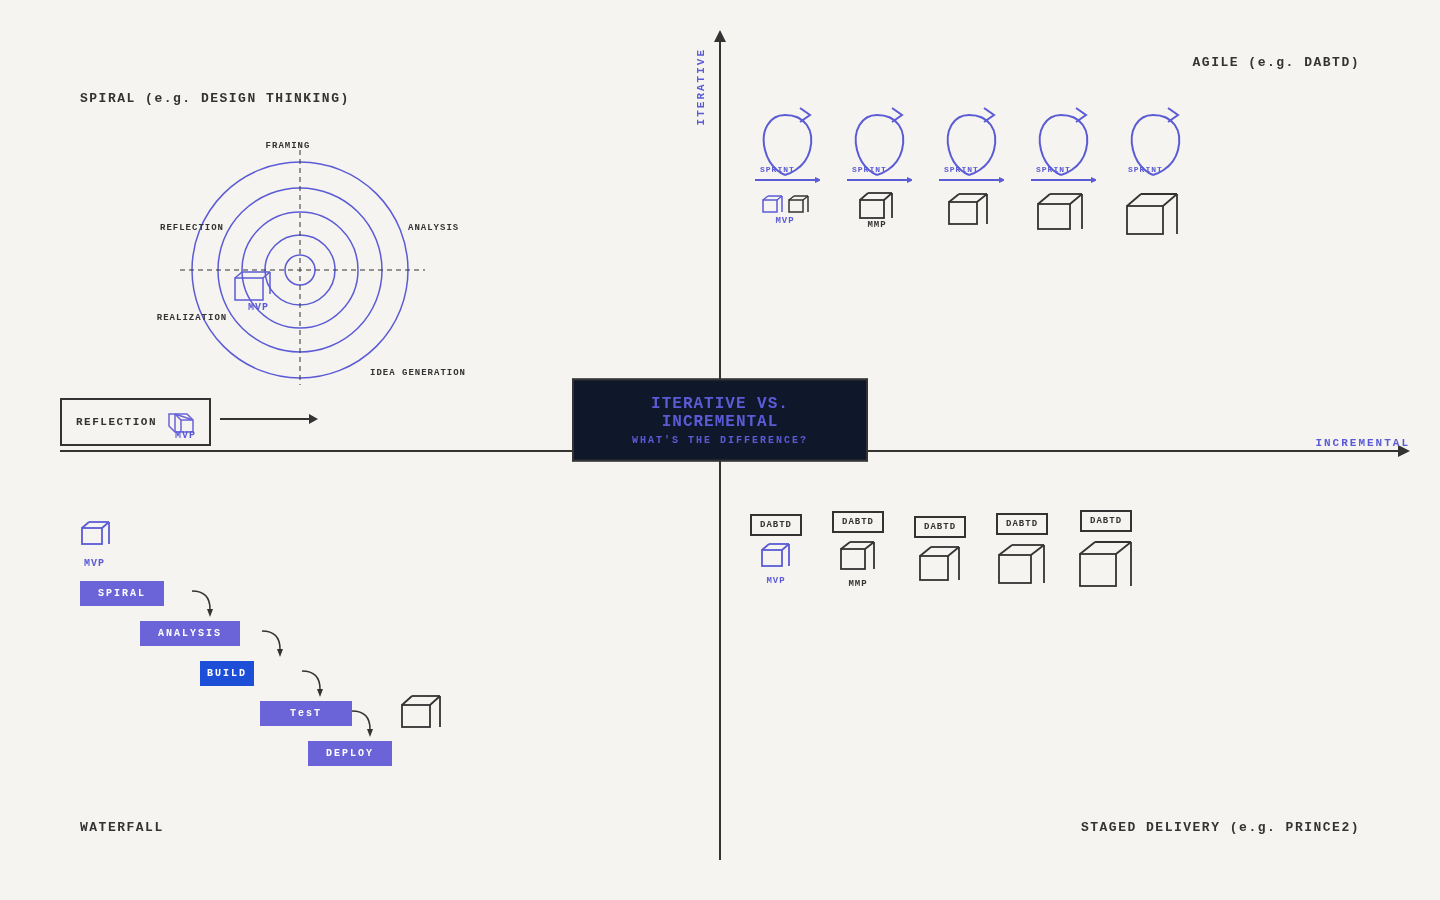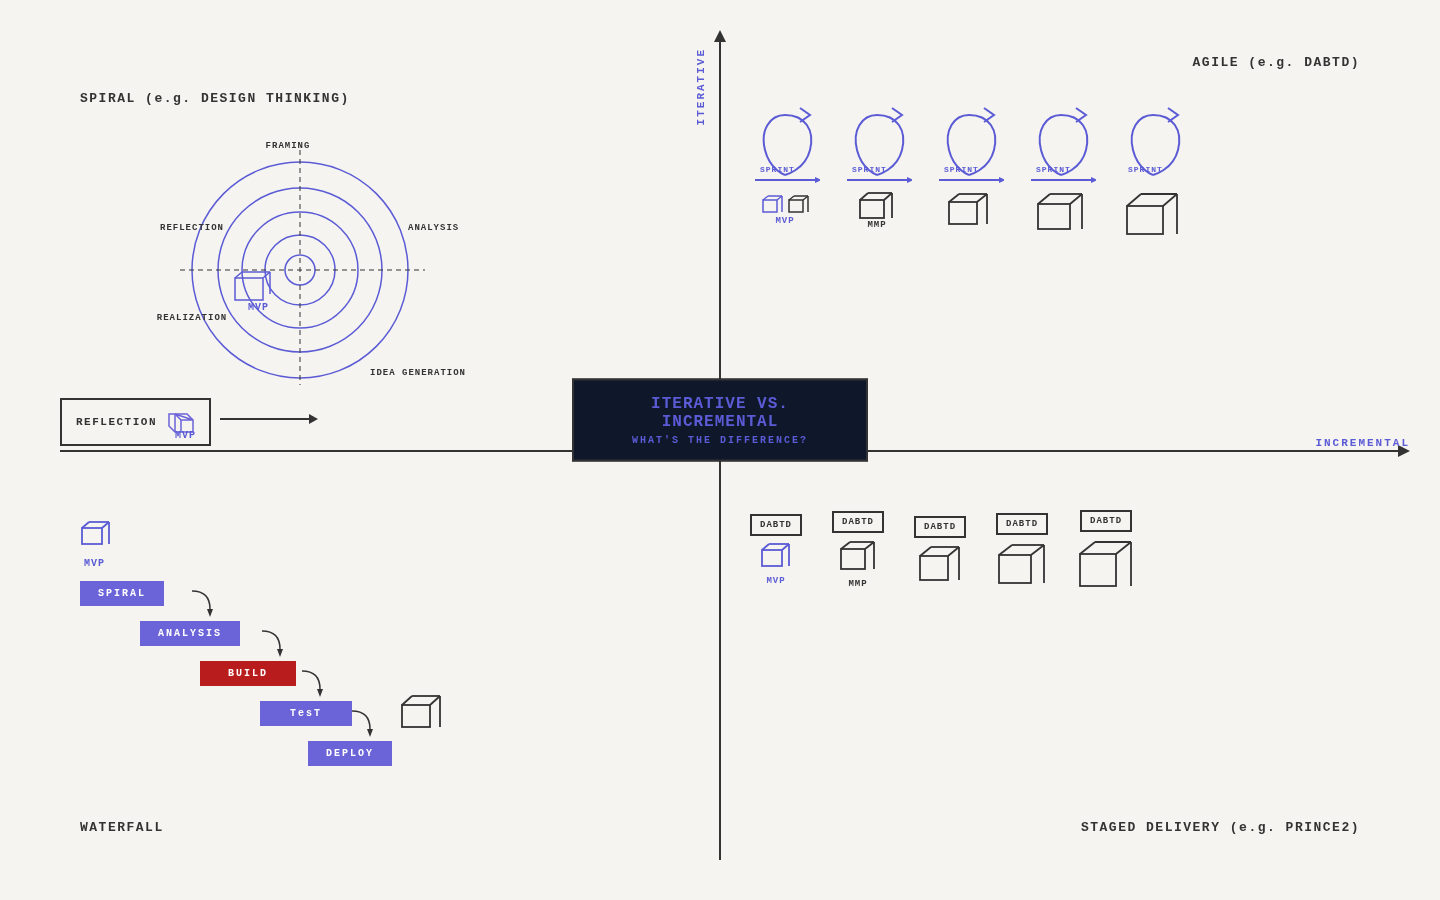--- a/index.html
+++ b/index.html
@@ -348,21 +348,21 @@
 
       <div style="position:absolute; left:60px; top:40px;">
         <div style="background:#6b63d8; color:white; font-size:10px; letter-spacing:2px; font-weight:bold; padding:7px 18px; display:inline-block;">ANALYSIS</div>
         <svg style="position:absolute; left:120px; top:8px;" width="30" height="30">
           <path d="M 2 2 Q 20 2 20 20" fill="none" stroke="#333" stroke-width="1.5"></path>
           <polygon points="17,20 20,28 23,20" fill="#333"></polygon>
         </svg>
       </div>
 
       <div style="position:absolute; left:120px; top:80px;">
-        <div style="background:#b91c1c; color:white; font-size:10px; letter-spacing:2px; font-weight:bold; padding:7px 28px; display:inline-block;">BUILD</div>
+        <div style="background:#1d4ed8; color:white; font-size:10px; letter-spacing:2px; font-weight:bold; padding:7px 7px; display:inline-block;">BUILD</div>
         <svg style="position:absolute; left:100px; top:8px;" width="30" height="30">
           <path d="M 2 2 Q 20 2 20 20" fill="none" stroke="#333" stroke-width="1.5"></path>
           <polygon points="17,20 20,28 23,20" fill="#333"></polygon>
         </svg>
       </div>
 
       <div style="position:absolute; left:180px; top:120px;">
         <div style="background:#6b63d8; color:white; font-size:10px; letter-spacing:2px; font-weight:bold; padding:7px 30px; display:inline-block;">TesT</div>
         <svg style="position:absolute; left:90px; top:8px;" width="30" height="30">
           <path d="M 2 2 Q 20 2 20 20" fill="none" stroke="#333" stroke-width="1.5"></path>

